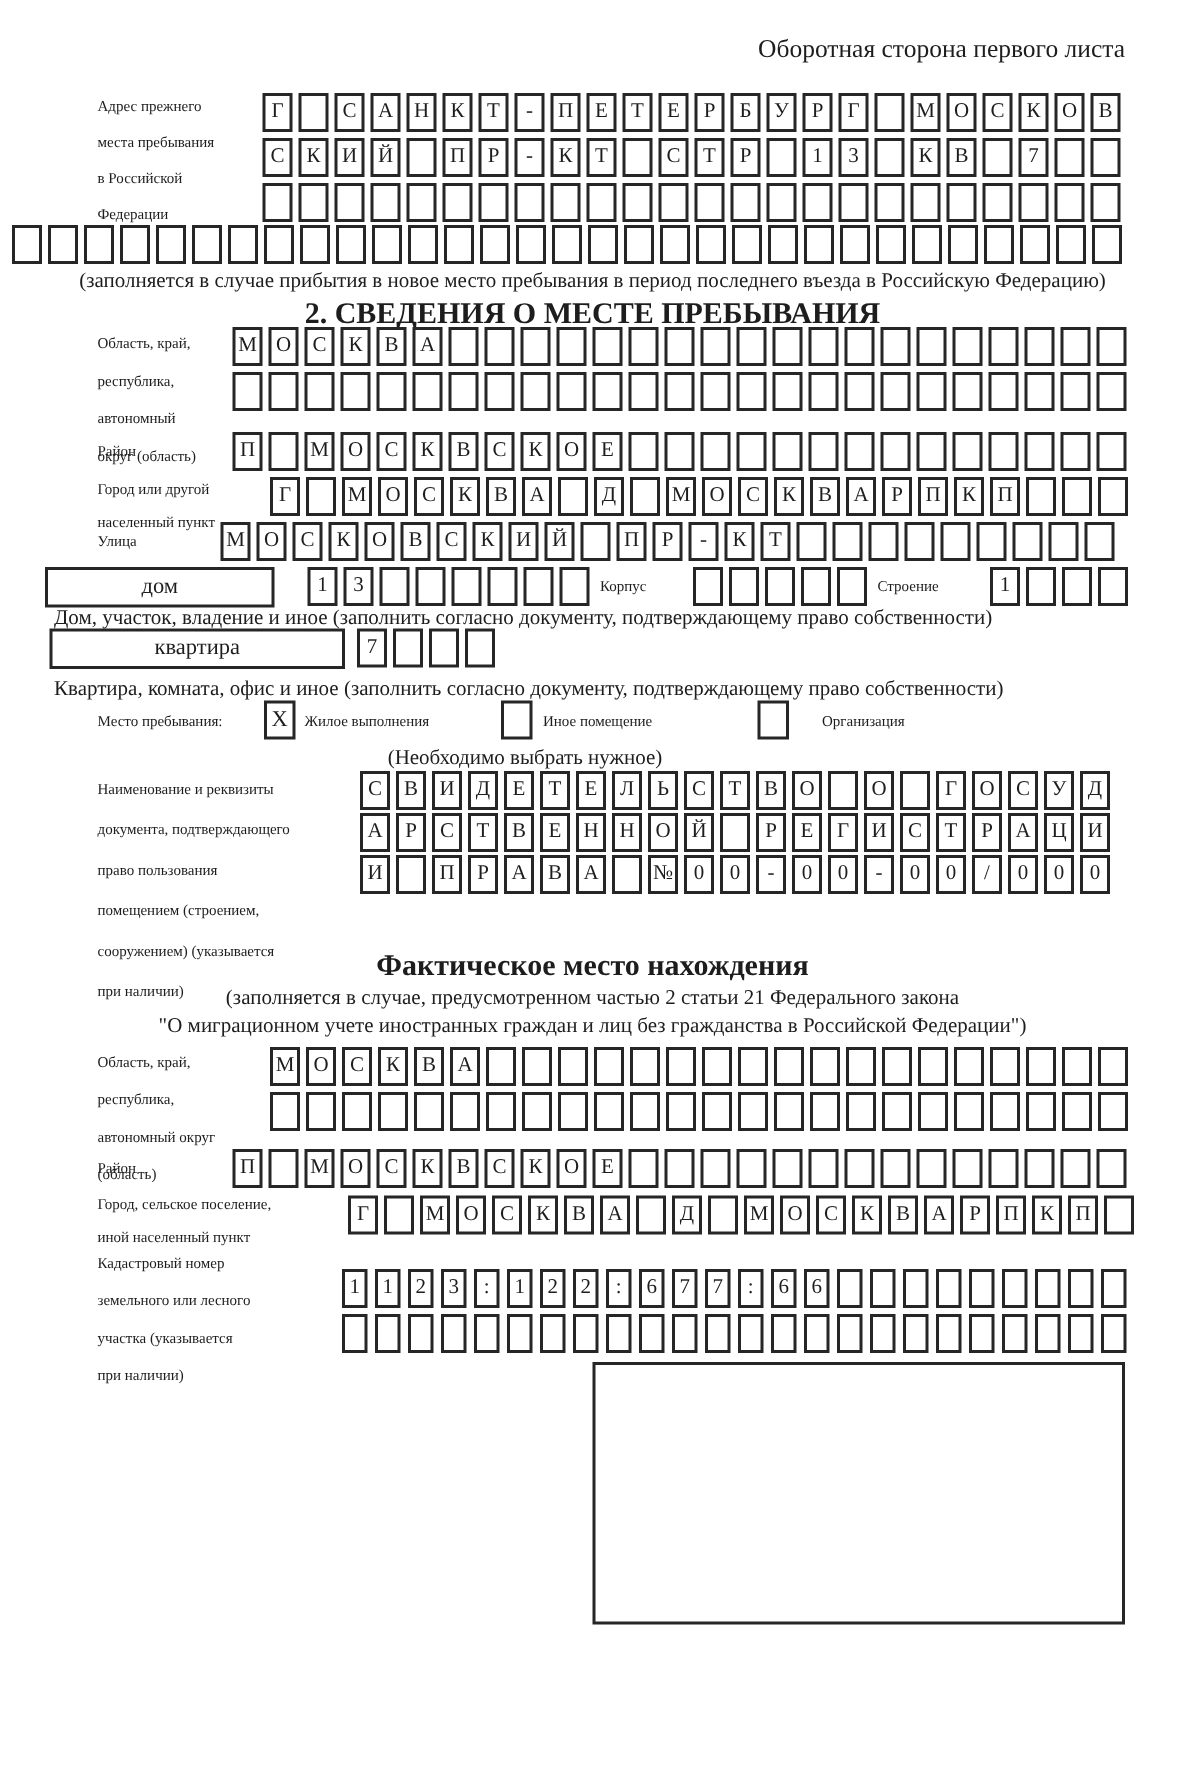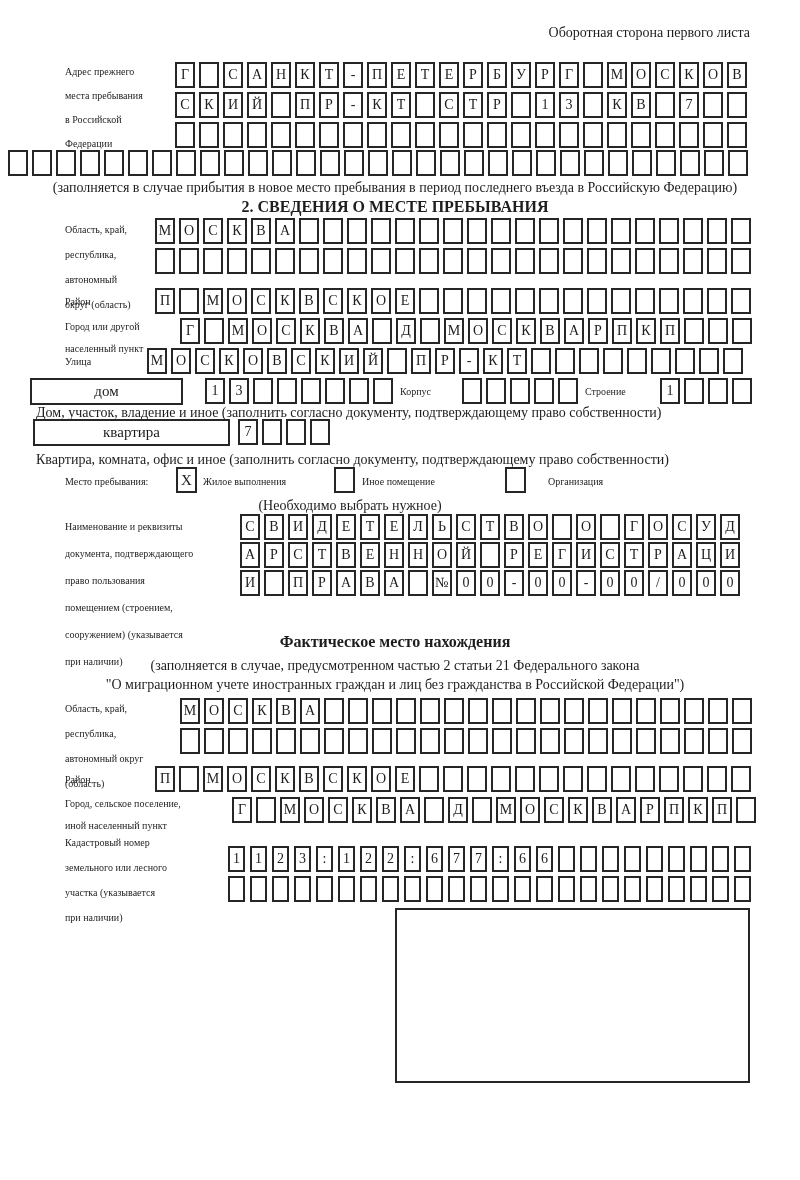--- a/index.html
+++ b/index.html
@@ -2,41 +2,41 @@
 <html><head>
 <meta charset="utf-8">
 <style>
   html,body{margin:0;padding:0;background:#ffffff;}
   #form{position:relative;width:800px;height:1180px;background:#ffffff;
         font-family:"Liberation Serif","DejaVu Serif",serif;color:#1d1d1d;overflow:hidden;}
   .lbl{position:absolute;font-size:10px;line-height:24px;white-space:pre-line;}
   .lh22{line-height:22px}.lh25{line-height:25px}.lh27{line-height:27px}
   .cap{position:absolute;font-size:14px;line-height:17px;}
   .center{left:0;width:790px;text-align:center;}
-  .title{position:absolute;font-weight:bold;font-size:16px;}
+  .title{position:absolute;font-weight:bold;font-size:20px;}
   .boxrow{position:absolute;display:flex;gap:4px;}
   .boxrow.sm{gap:5px;}
   .bx{box-sizing:border-box;flex:0 0 auto;width:20px;height:26px;border:2px solid #262626;
       display:flex;align-items:center;justify-content:center;font-size:14px;background:#fff;}
   .sm .bx{width:17px;}
   .cb{position:absolute;box-sizing:border-box;width:21px;height:26px;border:2px solid #262626;
       display:flex;align-items:center;justify-content:center;font-size:15px;}
   .typebox{position:absolute;box-sizing:border-box;height:27px;border:2px solid #262626;
       display:flex;align-items:center;justify-content:center;font-size:15px;}
   .stampbox{position:absolute;left:395px;top:908px;width:355px;height:175px;
       border:2px solid #262626;box-sizing:border-box;background:#fff;}
   .stampcap{position:absolute;left:380px;top:1086px;width:380px;text-align:center;
       font-size:15px;line-height:19px;white-space:pre-line;}
 </style>
 </head>
 <body>
 
 <div id="form">
 
-  <div class="cap" style="left:400px;top:24px;width:350px;text-align:right;font-size:14px">Оборотная сторона первого листа</div>
+  <div class="cap" style="left:400px;top:24px;width:350px;text-align:right;font-size:17px">Оборотная сторона первого листа</div>
 
   <div class="lbl" style="left:65px;top:60px">Адрес прежнего
 места пребывания
 в Российской
 Федерации</div>
   <div class="boxrow" style="left:175px;top:62px">
       <span class="bx">Г</span>
       <span class="bx"></span>
       <span class="bx">С</span>
       <span class="bx">А</span>

